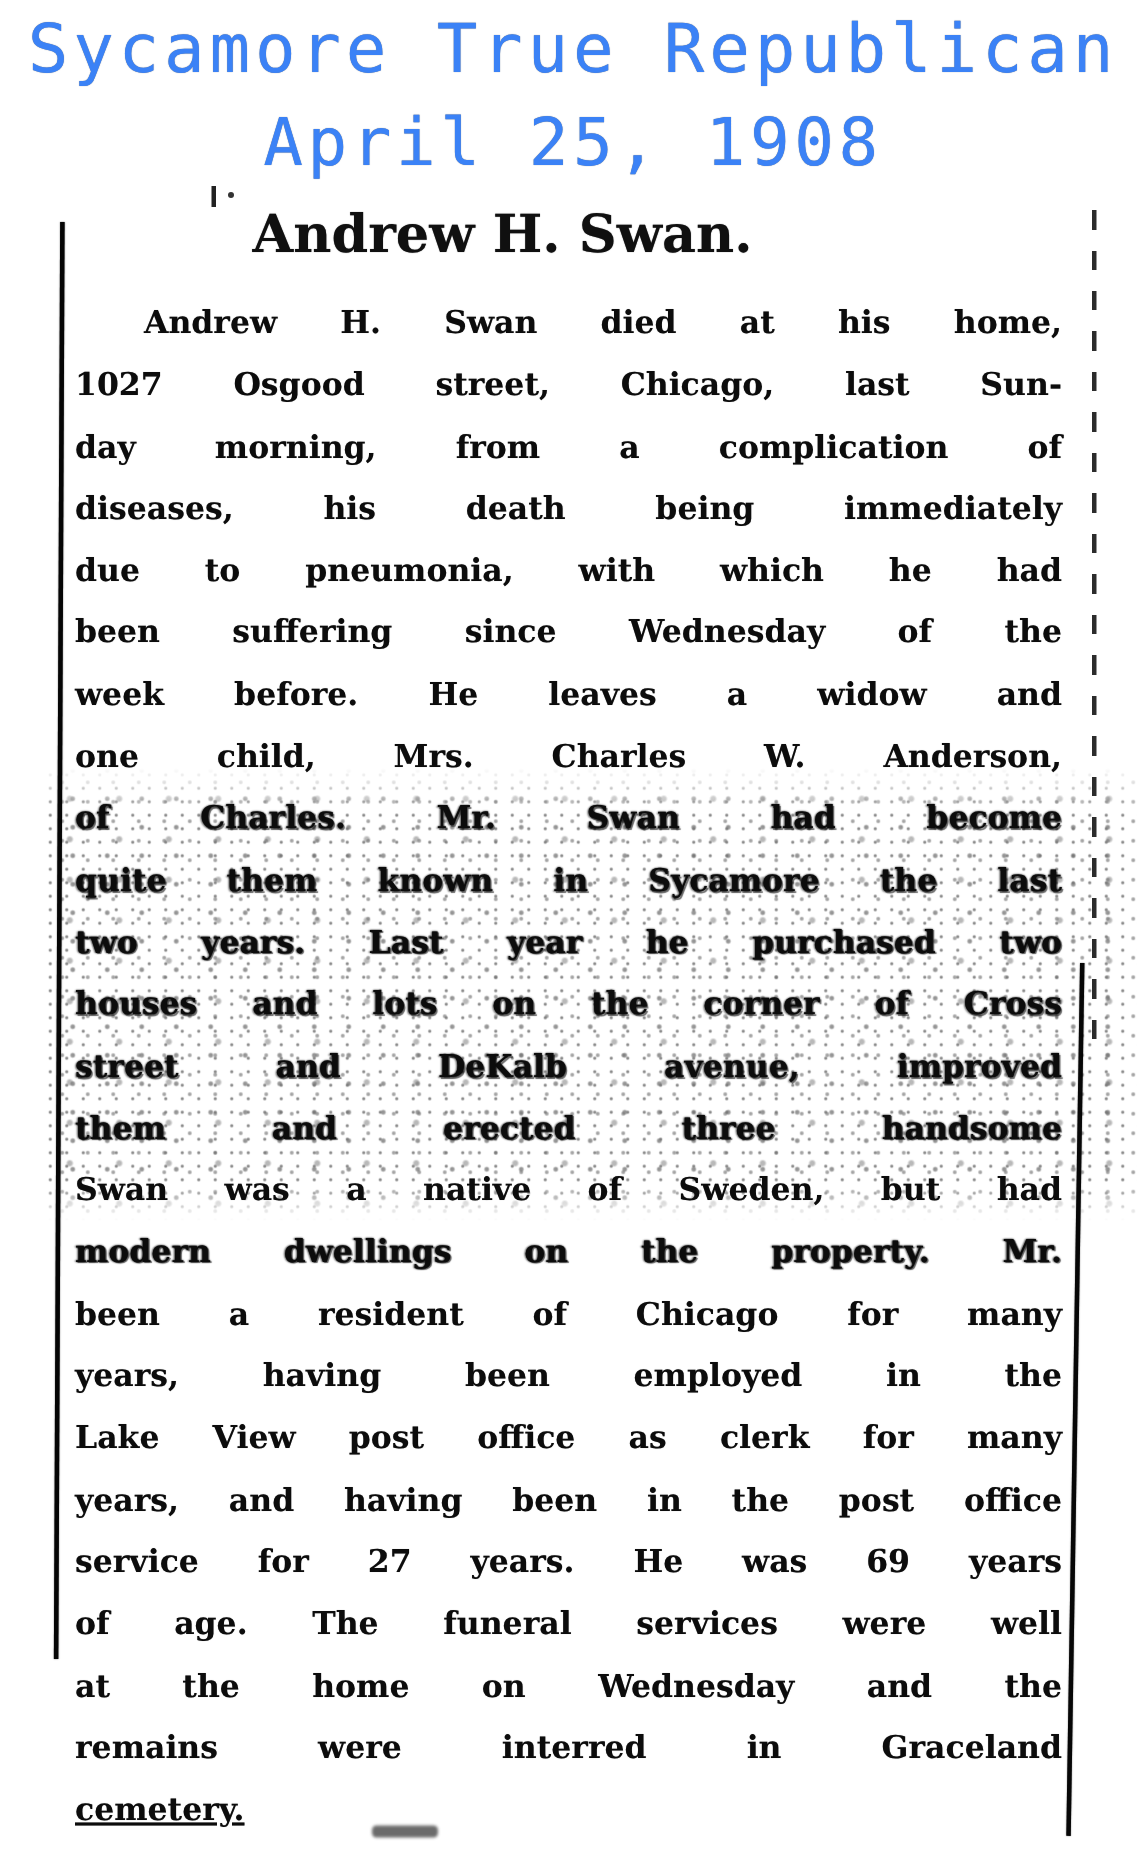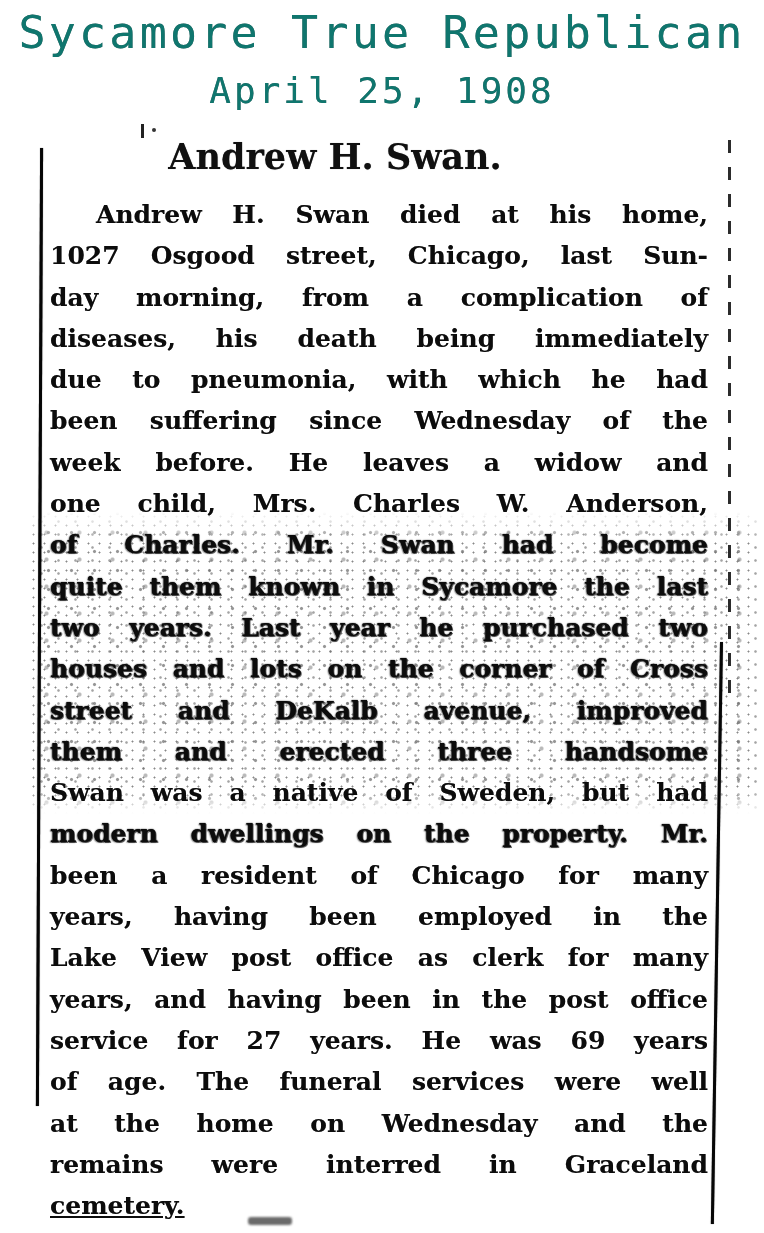--- a/index.html
+++ b/index.html
@@ -11,26 +11,26 @@
     font-family: "DejaVu Serif", serif;
     color: #0e0e0e;
   }
 
   
   .masthead-line {
     position: absolute;
     left: 0; width: 764px;
     text-align: center;
     font-family: "DejaVu Sans Mono", "Liberation Mono", monospace;
-    color: #0f766e;
+    color: #3b82f6;
     white-space: nowrap;
     text-shadow: 0 0 0.6px rgba(0,0,0,0.55);
   }
   .masthead-line.l1 { top: 6px;  font-size: 45px; letter-spacing: 3.2px; }
-  .masthead-line.l2 { top: 70px; font-size: 36px; letter-spacing: 3.0px; }
+  .masthead-line.l2 { top: 70px; font-size: 44px; letter-spacing: 3.0px; }
 
   
   .rule { position: absolute; pointer-events: none; }
   .rule-left {
     left: 38px; top: 148px;
     width: 3px; height: 958px;
     background: #050505;
     transform: rotate(0.25deg);
     box-shadow: 0 0 1px rgba(0,0,0,0.7);
   }
@@ -75,21 +75,21 @@
     text-align: center;
     font-size: 35px;
     font-weight: bold;
     color: #101010;
     text-shadow: 0 0 0.7px rgba(0,0,0,0.6);
   }
 
   .article-body {
     position: absolute;
     top: 194px; left: 50px; width: 658px;
-    font-size: 25px;
+    font-size: 21px;
     font-weight: bold;
     line-height: 41.3px;
     color: #0c0c0c;
   }
   .line {
     text-align: justify;
     text-align-last: justify;
     white-space: normal;
     text-shadow: 0 0 0.5px rgba(0,0,0,0.45);
   }

